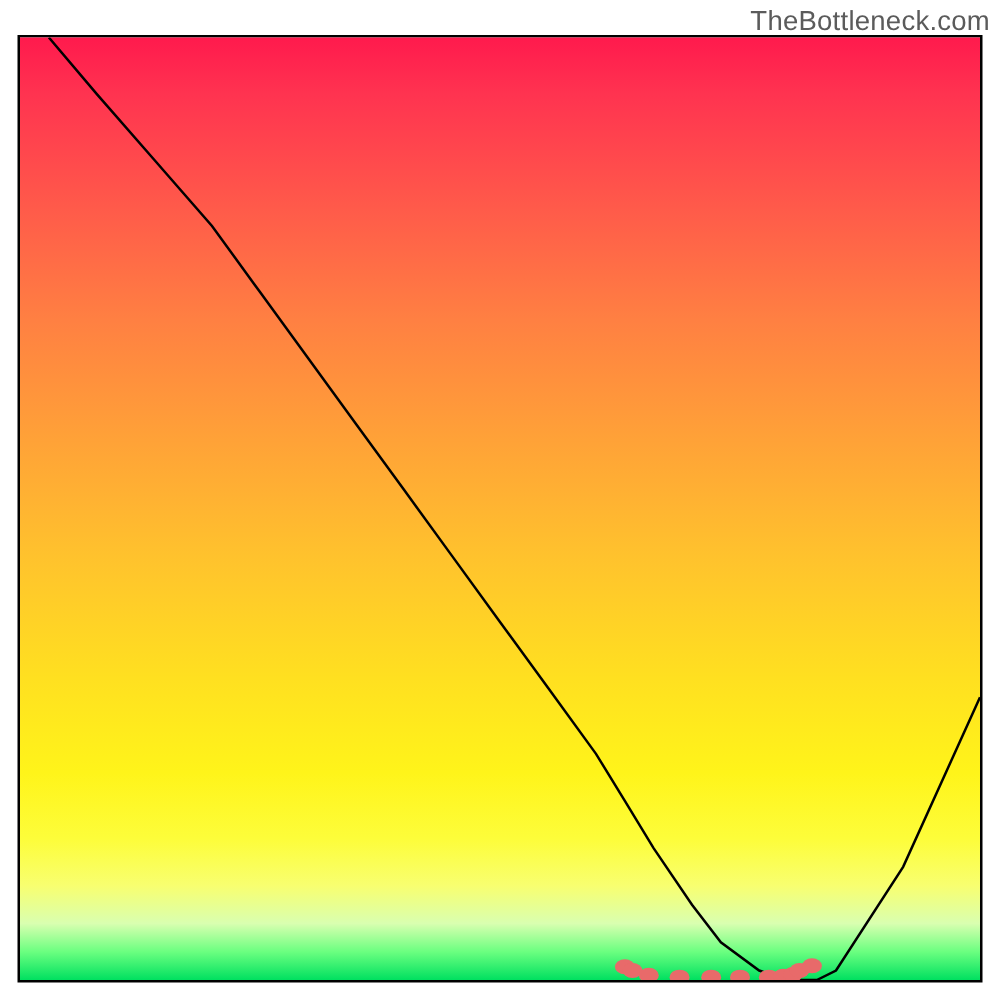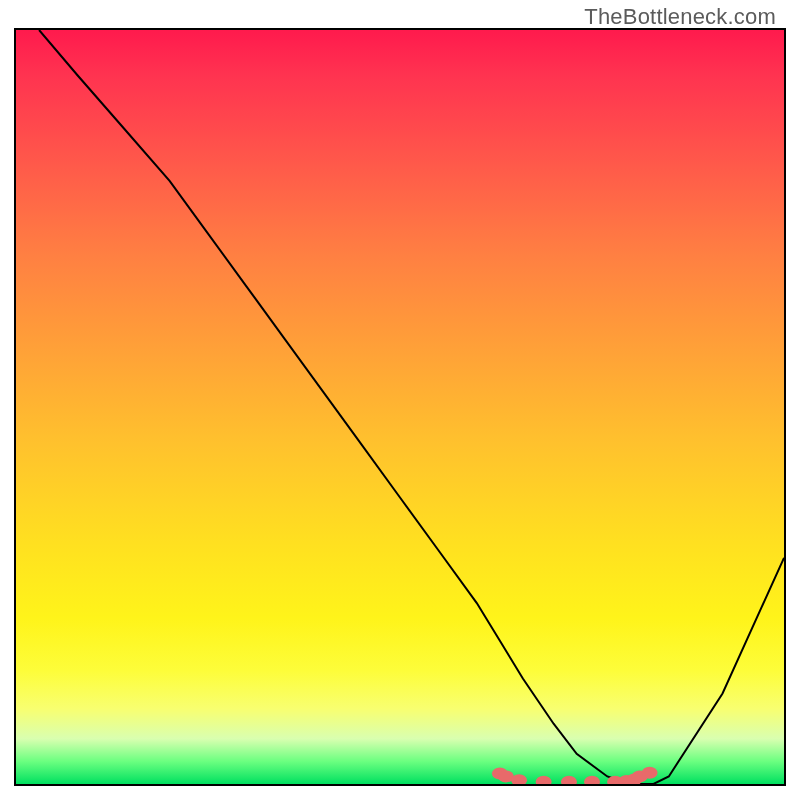--- a/index.html
+++ b/index.html
@@ -6,21 +6,21 @@
   body {
     width: 800px;
     height: 800px;
     background: #ffffff;
     position: relative;
     font-family: Arial, sans-serif;
   }
   .watermark {
     position: absolute;
     top: 4px;
-    right: 24px;
+    right: 8px;
     font-size: 22px;
     color: #5b5b5b;
     font-weight: 400;
     letter-spacing: 0.2px;
   }
   .plot-area {
     position: absolute;
     left: 14px;
     top: 28px;
     width: 772px;

